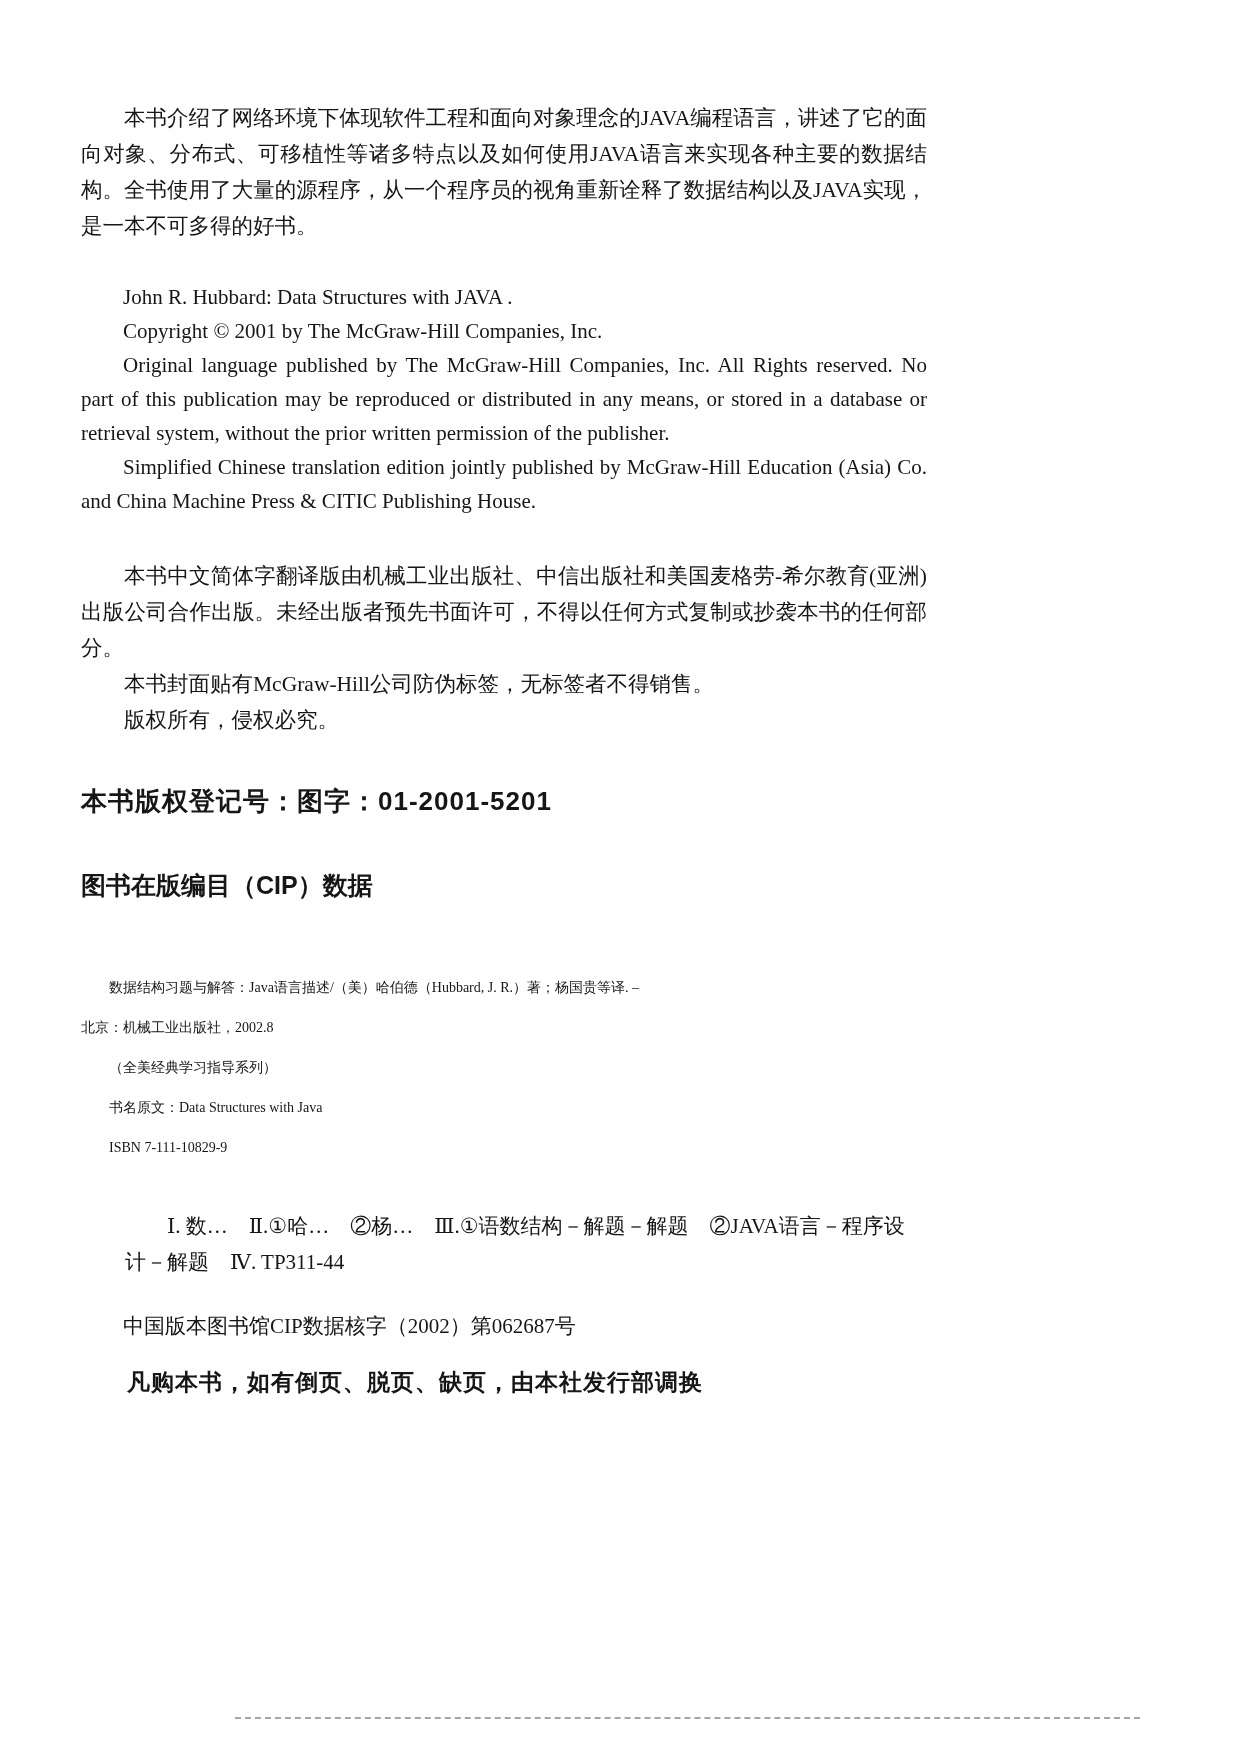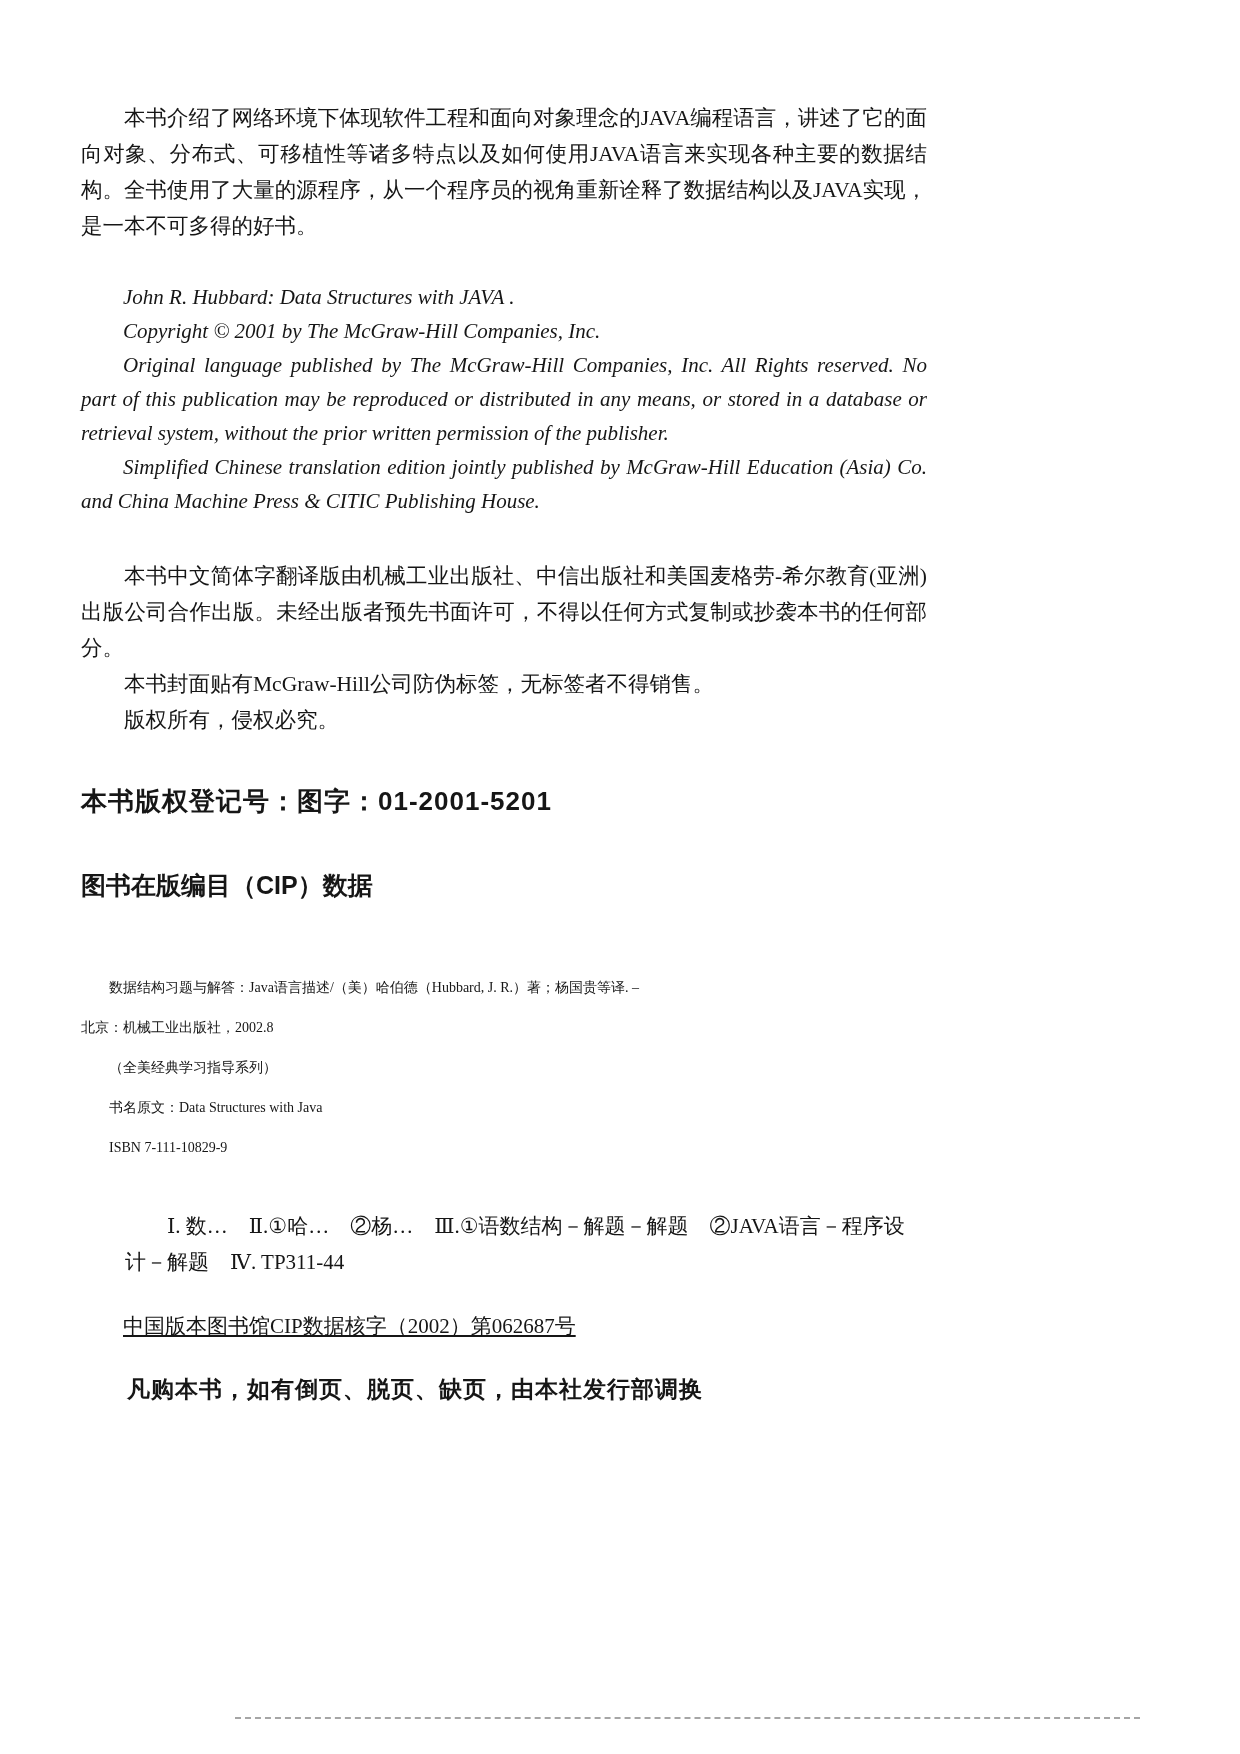--- a/index.html
+++ b/index.html
@@ -14,49 +14,49 @@
   }
   .page {
     position: absolute;
     inset: 0;
     padding: 100px 313px 0 81px;
   }
   
   .zh-body { font-size: 21.5px; line-height: 36px; text-align: justify; }
   .indent { text-indent: 2em; }
   .en-block { margin-top: 36px; }
-  .en-block p { font-size: 21px; line-height: 34px; text-align: justify; font-style: italic; }
+  .en-block p { font-size: 21px; line-height: 34px; text-align: justify; }
   .zh-copyright { margin-top: 40px; }
   .zh-copyright p { font-size: 21.5px; line-height: 36px; text-align: justify; }
 
   .registration {
     margin-top: 46px;
     font-family: "Liberation Sans", "DejaVu Sans", sans-serif;
     font-weight: bold;
     font-size: 26px;
     letter-spacing: 1px;
   }
   .cip-heading {
     margin-top: 50px;
     font-family: "Liberation Sans", "DejaVu Sans", sans-serif;
     font-weight: bold;
     font-size: 25px;
   }
   .cip-block { margin-top: 66px; }
   .cip-block div { font-size: 14px; line-height: 40px; }
   .class-block { margin-top: 40px; margin-left: 44px; }
   .class-block div { font-size: 21px; line-height: 36px; }
-  .record-line { margin-top: 28px; font-size: 21px; line-height: 36px; text-decoration: underline; }
+  .record-line { margin-top: 28px; font-size: 21px; line-height: 36px; }
 
   .colophon { margin-top: 28px; margin-left: 20px; }
   .colophon div { font-size: 21px; line-height: 37px; }
   .colophon .addr { font-size: 15.5px; letter-spacing: 0.5px; }
 
   .notice {
-    margin-top: 30px;
+    margin-top: 23px;
     font-size: 23px;
     font-weight: bold;
     letter-spacing: 1px;
     text-indent: 2em;
     font-family: "Liberation Serif", "DejaVu Serif", serif;
   }
 
   .tear-line {
     position: absolute;
     left: 235px;

